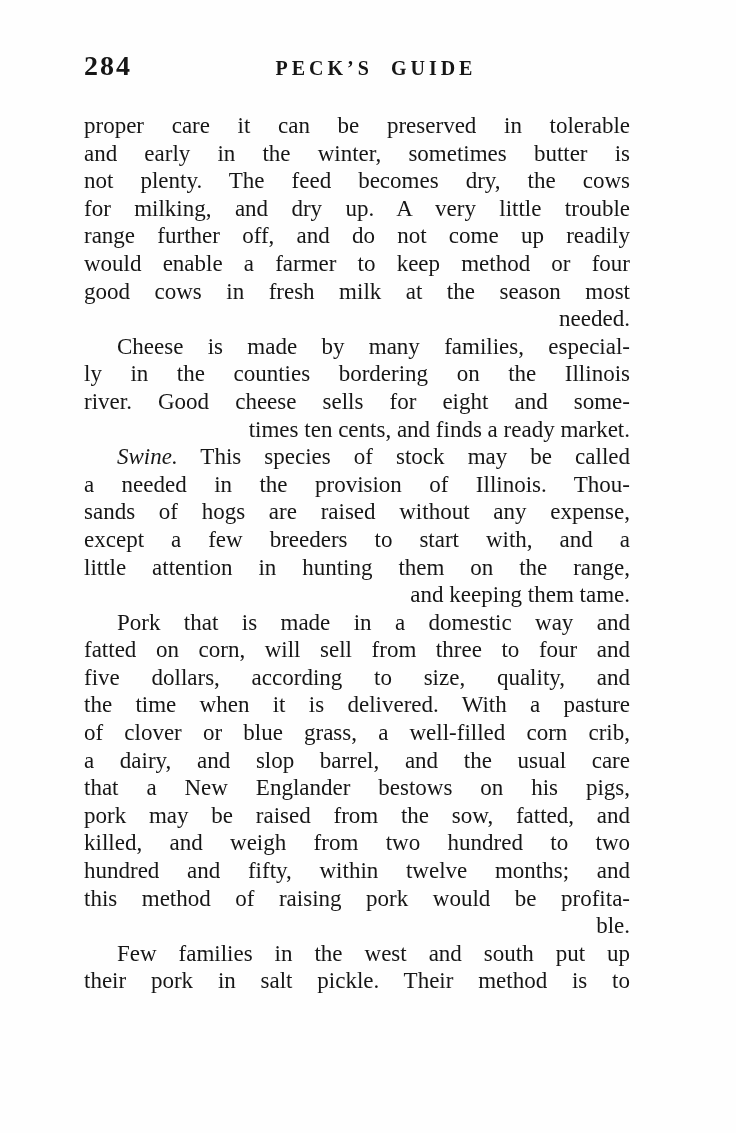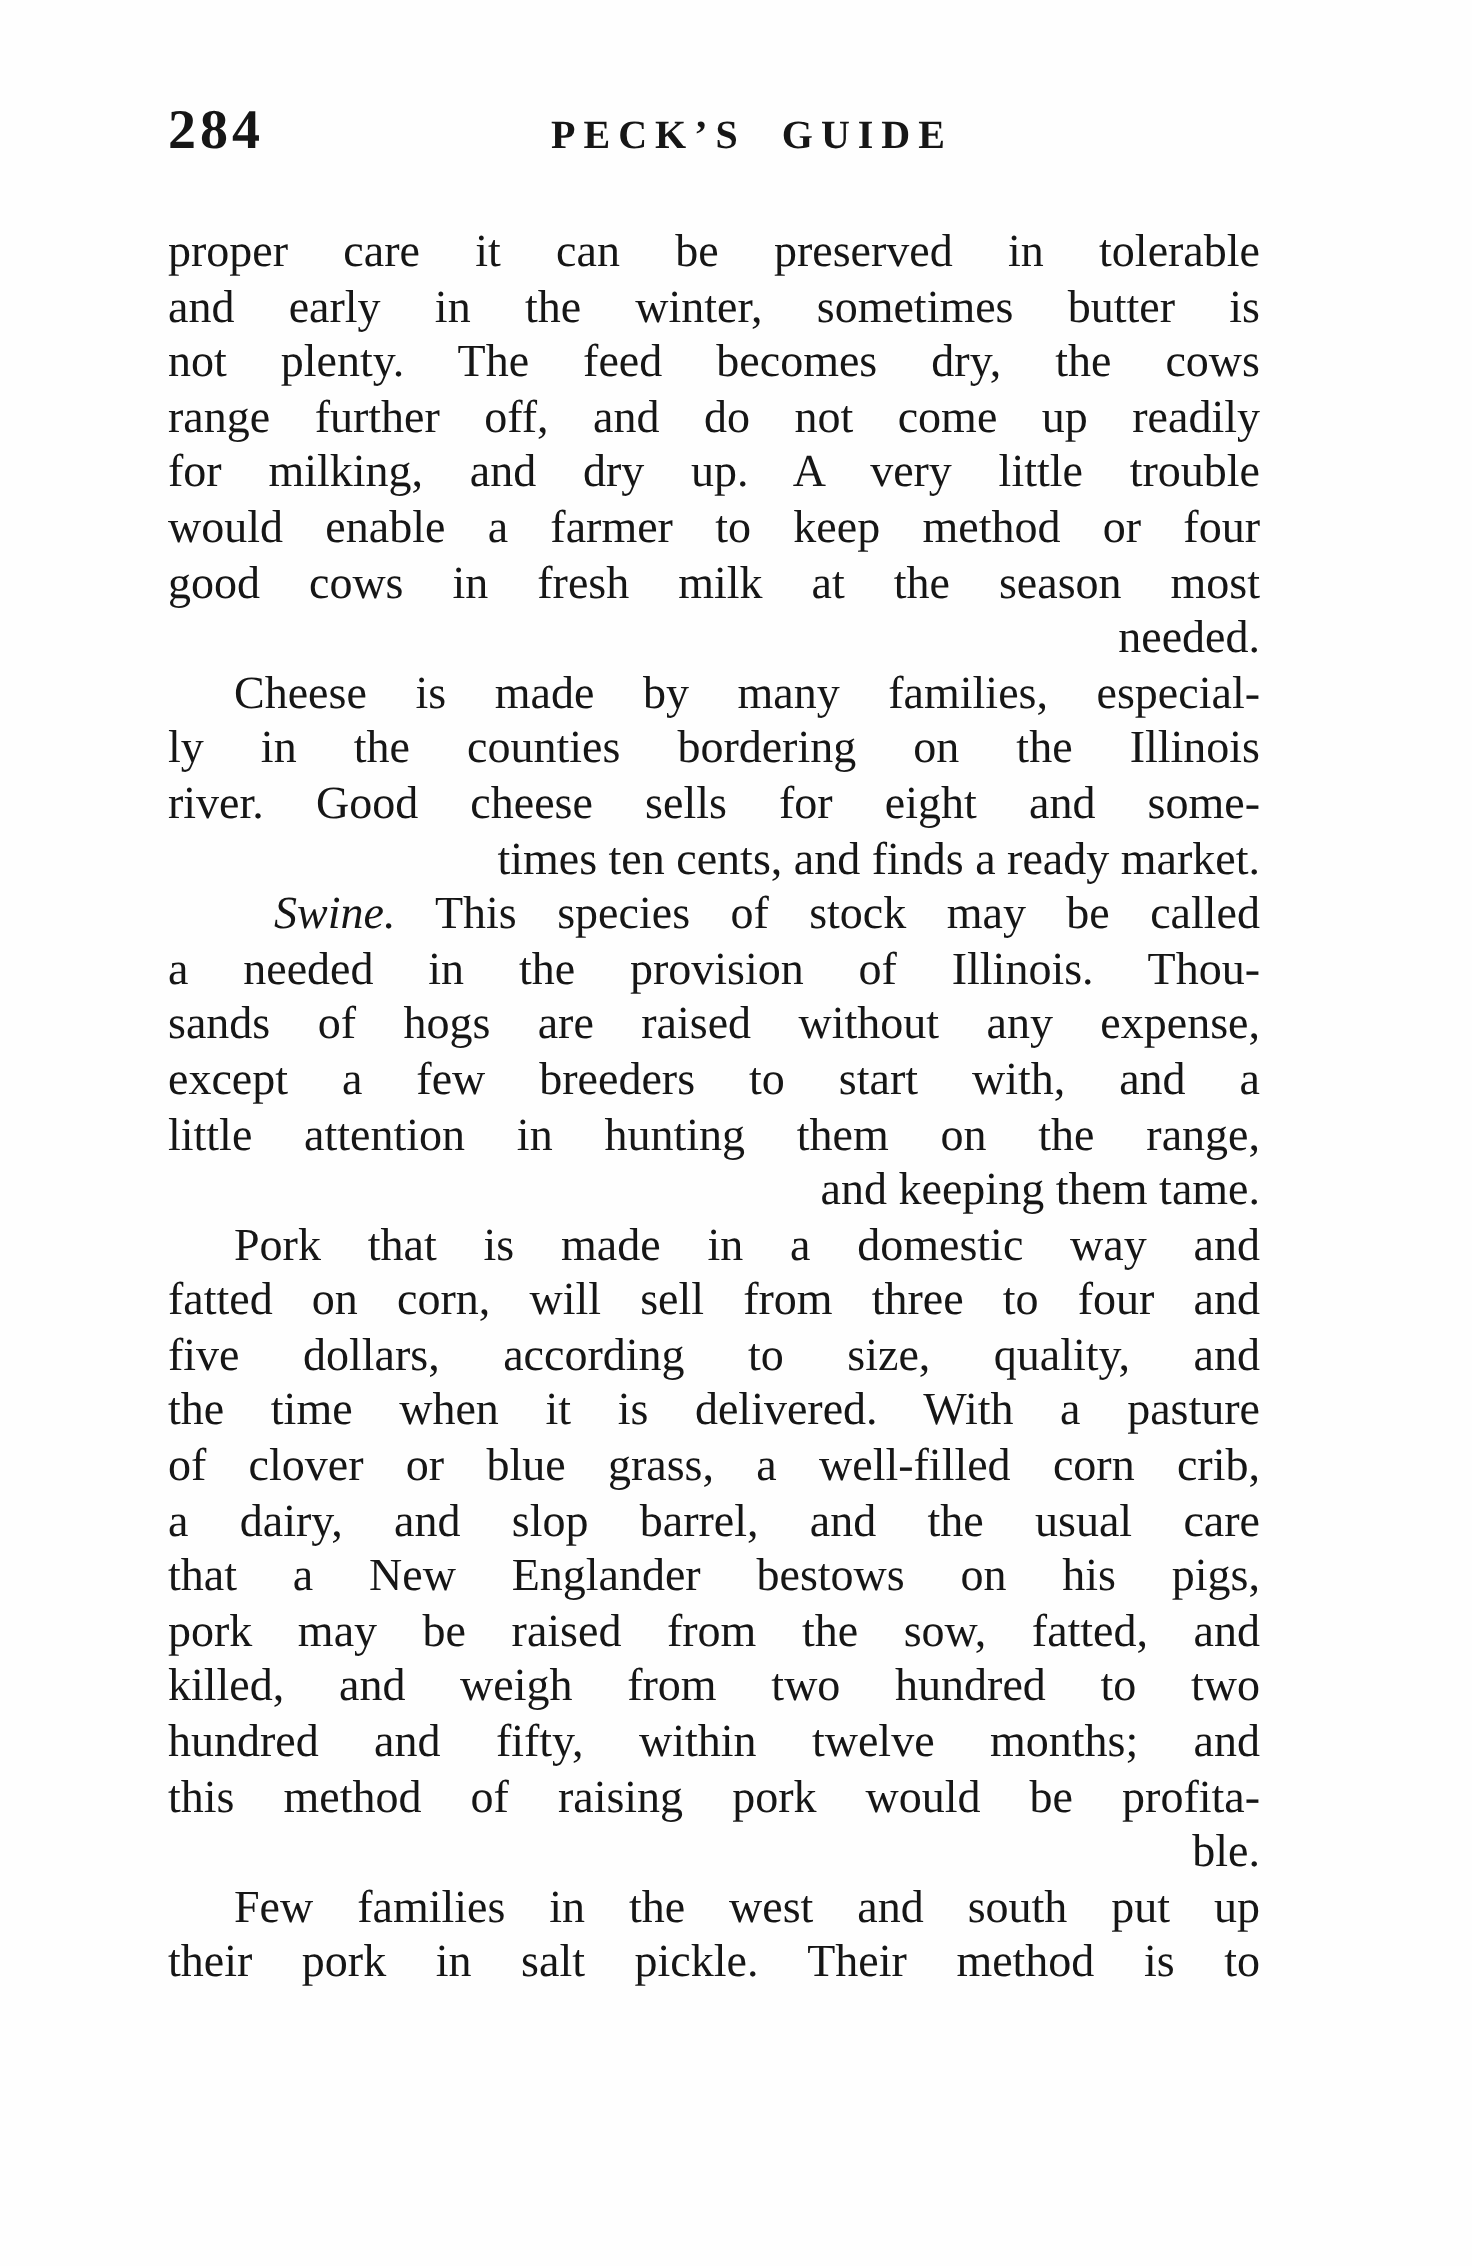--- a/index.html
+++ b/index.html
@@ -51,35 +51,34 @@
   }
   .line.justify {
     text-align: justify;
     text-align-last: justify;
   }
   .line.indent {
     padding-left: 33px;
   }
   .line i {
     font-style: italic;
-    margin-left: 20px;
   }
 </style>
 </head>
 <body>
 
 <div class="page">
   <div class="folio">284</div>
   <div class="running-header">PECK’S GUIDE</div>
   <div class="textblock">
       <div class="line justify">proper care it can be preserved in tolerable</div>
       <div class="line justify">and early in the winter, sometimes butter is</div>
       <div class="line justify">not plenty.  The feed becomes dry, the cows</div>
+      <div class="line justify">for milking, and dry up.  A very little trouble</div>
       <div class="line justify">range further off, and do not come up readily</div>
-      <div class="line justify">for milking, and dry up.  A very little trouble</div>
       <div class="line justify">would enable a farmer to keep method or four</div>
       <div class="line justify">good cows in fresh milk at the season most</div>
       <div class="line">needed.</div>
       <div class="line indent justify">Cheese is made by many families, especial-</div>
       <div class="line justify">ly in the counties bordering on the Illinois</div>
       <div class="line justify">river.  Good cheese sells for eight and some-</div>
       <div class="line">times ten cents, and finds a ready market.</div>
       <div class="line indent justify"><i>Swine.</i> This species of stock may be called</div>
       <div class="line justify">a needed in the provision of Illinois.  Thou-</div>
       <div class="line justify">sands of hogs are raised without any expense,</div>

